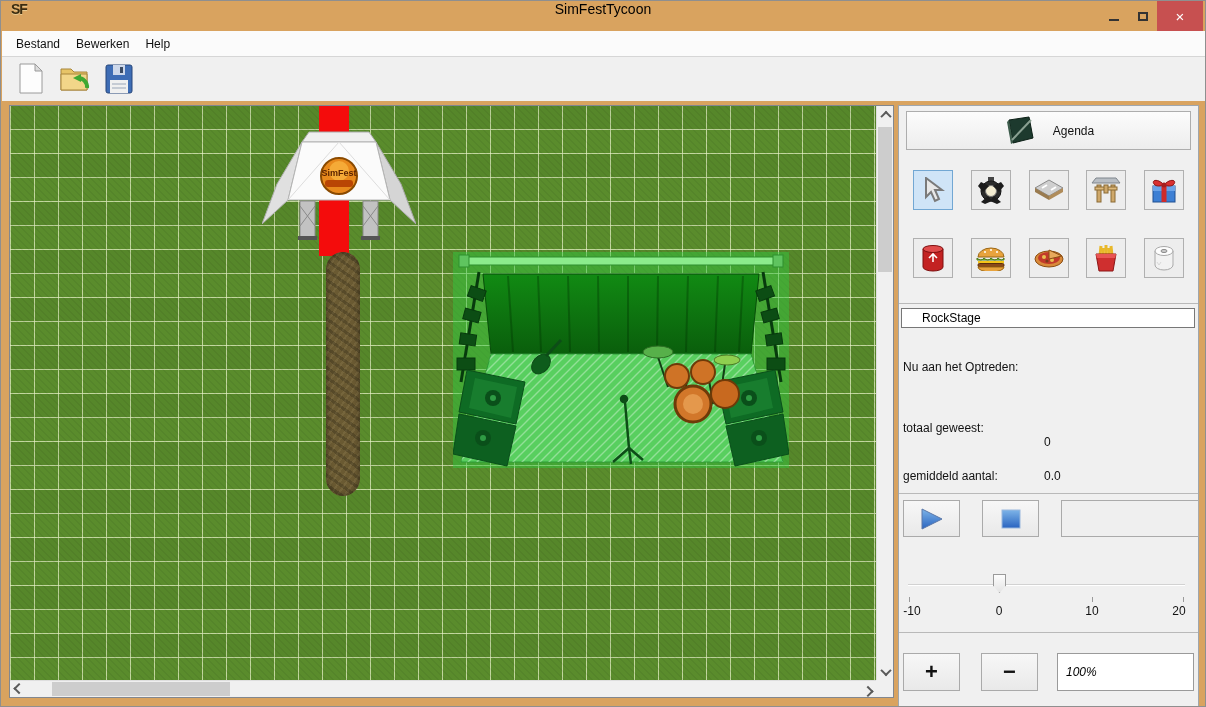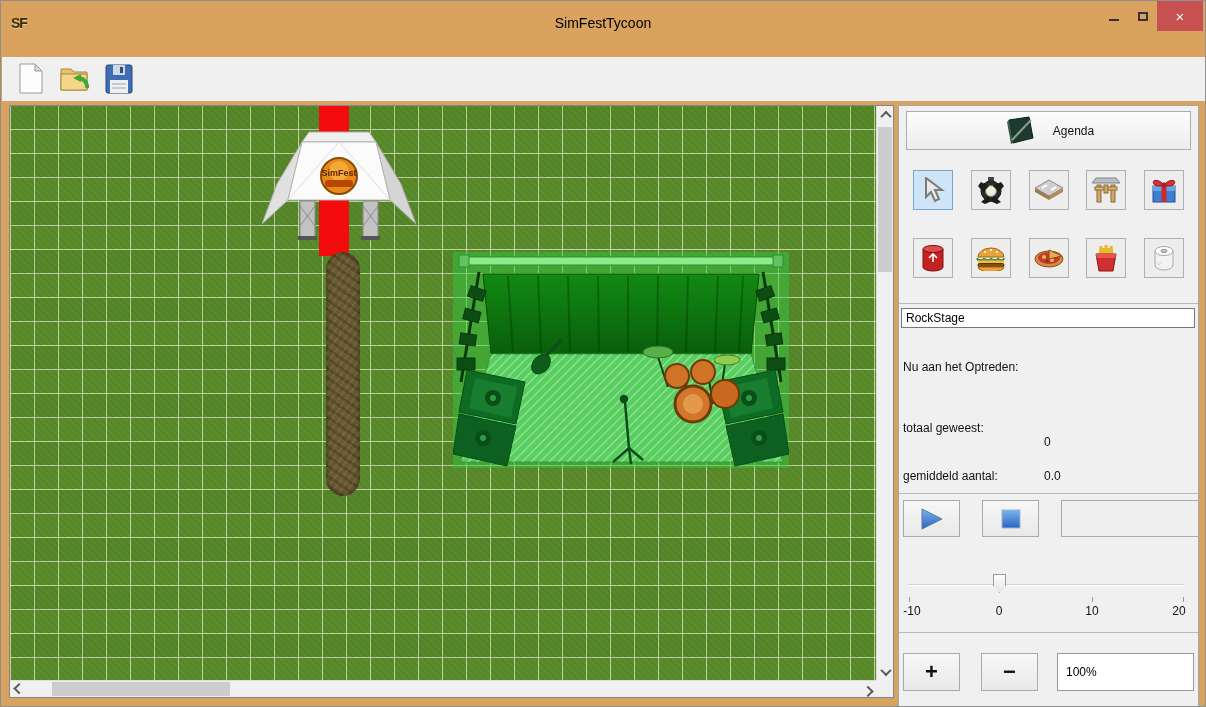--- a/index.html
+++ b/index.html
@@ -1,20 +1,20 @@
 <!DOCTYPE html>
 <html><head>
 <meta charset="utf-8">
 <style>
   * { margin:0; padding:0; box-sizing:border-box; }
   html,body { width:1206px; height:707px; font-family:"Liberation Sans", sans-serif; }
   .window { position:relative; width:1206px; height:707px; background:#d9a35f; border:1px solid #8f8f8f; overflow:hidden; }
 
   
-  .titlebar { position:absolute; left:0; top:0; width:100%; height:30px; background:#d9a35f; display:flex; align-items:flex-end; }
+  .titlebar { position:absolute; left:0; top:0; width:100%; height:30px; background:#d9a35f; display:flex; align-items:flex-start; }
   .app-icon { margin-left:10px; font-weight:bold; font-size:14px; color:#3a2c10; text-shadow:0 1px 0 #e9c98f; letter-spacing:-1px; }
   .title-text { position:absolute; left:0; right:0; text-align:center; font-size:14px; color:#000000; }
   .win-controls { position:absolute; right:2px; top:0; height:30px; display:flex; align-items:stretch; }
   .win-btn { width:29px; display:flex; align-items:center; justify-content:center; color:#333; cursor:default; }
   .min-glyph { width:10px; height:0; border-bottom:2px solid #333; margin-top:8px; }
   .max-glyph { width:10px; height:9px; border:2px solid #333; background:transparent; }
   .close-btn { width:46px; background:#c75050; color:#fff; font-size:15px; display:flex; align-items:center; justify-content:center; }
 
   
   .menubar { position:absolute; left:1px; top:30px; width:1204px; height:26px; background:#fbfbfb; border-bottom:1px solid #d6d6d6; display:flex; align-items:center; padding-left:6px; }
@@ -64,54 +64,59 @@
   .section { position:relative; border-top:1px solid #b9b9b9; }
   .section:first-child { border-top:none; }
   .sec1 { height:197px; } .sec2 { height:190px; } .sec3 { height:139px; } .sec4 { height:64px; }
 
   .agenda-btn { position:absolute; left:7px; right:7px; top:5px; height:39px; background:linear-gradient(#fcfcfc,#ededed); border:1px solid #adadad; display:flex; align-items:center; justify-content:center; gap:16px; }
   .tool-row { position:absolute; left:14px; right:14px; display:flex; justify-content:space-between; }
   .tool-row.r1 { top:64px; } .tool-row.r2 { top:132px; }
   .tool-btn { width:40px; height:40px; background:#ededed; border:1px solid #b0b0b0; display:flex; align-items:center; justify-content:center; }
   .tool-btn.selected { background:#cfe4f7; border:1px solid #72a7d3; }
 
-  .name-input { position:absolute; left:2px; top:4px; width:294px; height:20px; border:1px solid #777; font-size:12px; padding:0 4px; font-family:"Liberation Sans",sans-serif; }
+  .name-input { position:absolute; left:2px; top:4px; width:294px; height:20px; border:1px solid #777; font-size:12px; padding:0 20px; font-family:"Liberation Sans",sans-serif; }
   .lbl { position:absolute; white-space:nowrap; }
 
   .pb-row { position:absolute; left:4px; top:6px; display:flex; gap:22px; }
   .pb-btn { width:57px; height:37px; background:linear-gradient(#f7f7f7,#e9e9e9); border:1px solid #aaa; display:flex; align-items:center; justify-content:center; }
   .pb-empty { width:138px; height:37px; background:#efefef; border:1px solid #aaa; }
 
   .slider-track { position:absolute; left:9px; top:90px; width:277px; height:2px; background:#d2d2d2; border-bottom:1px solid #fff; }
   .slider-thumb { position:absolute; top:80px; width:13px; height:19px; background:linear-gradient(#fdfdfd,#e4e4e4); border:1px solid #9a9a9a; clip-path:polygon(0 0,100% 0,100% 60%,50% 100%,0 60%); }
   .tickmark { position:absolute; top:103px; width:1px; height:5px; background:#9a9a9a; }
   .tick-label { position:absolute; top:110px; transform:translateX(-50%); font-size:12px; color:#111; }
 
   .zoom-btn { position:absolute; top:20px; width:57px; height:38px; background:linear-gradient(#f7f7f7,#e9e9e9); border:1px solid #aaa; display:flex; align-items:center; justify-content:center; font-size:22px; font-weight:bold; color:#111; }
-  .zoom-input { position:absolute; left:158px; top:20px; width:137px; height:38px; border:1px solid #9a9a9a; font-size:12px; padding-left:8px; font-family:"Liberation Sans",sans-serif; }
+  .zoom-input { position:absolute; left:158px; top:20px; width:137px; height:38px; border:1px solid #9a9a9a; font-size:12px; padding-left:8px; font-family:"Liberation Sans",sans-serif;font-style:italic; }
 </style>
 </head>
 <body>
 
 <div class="window">
 
   <div class="titlebar">
     <span class="app-icon">SF</span>
     <div class="title-text">SimFestTycoon</div>
     <div class="win-controls">
       <div class="win-btn">
           <span class="min-glyph"></span>
         </div>
       <div class="win-btn">
           <span class="max-glyph"></span>
         </div>
       <div class="close-btn">×</div>
     </div>
   </div>
 
+  <div class="menubar">
+    <span class="menu-item">Bestand</span>
+    <span class="menu-item">Bewerken</span>
+    <span class="menu-item">Help</span>
+  </div>
 
   <div class="toolbarbar">
     <div class="tb-btn">
       <svg width="26" height="32" viewBox="0 0 26 32">
         <path d="M2,1 h15 l7,7 v22 h-22 z" fill="#fdfdfd" stroke="#9a9a9a"></path>
         <path d="M17,1 l7,7 h-7 z" fill="#dcdcdc" stroke="#9a9a9a"></path>
       </svg>
     </div>
     <div class="tb-btn">
       <svg width="32" height="30" viewBox="0 0 32 30">

